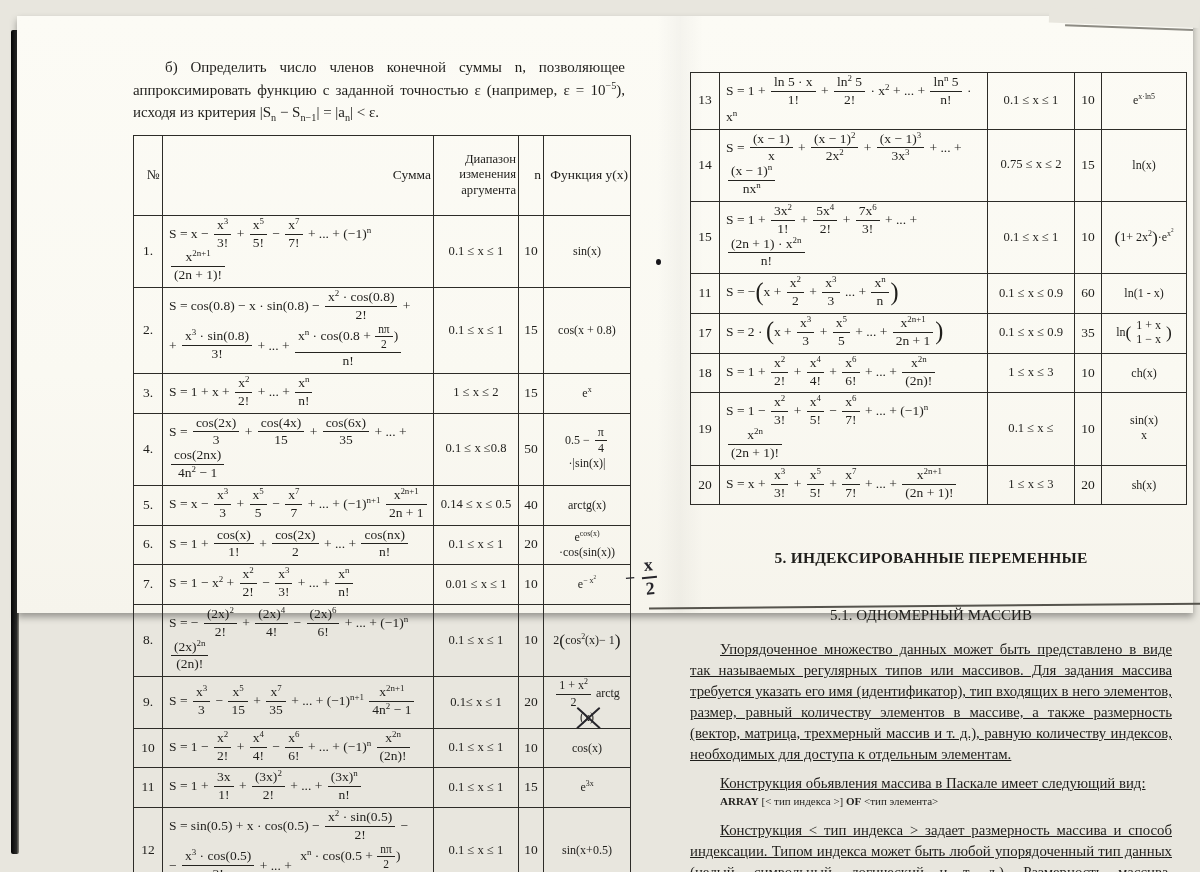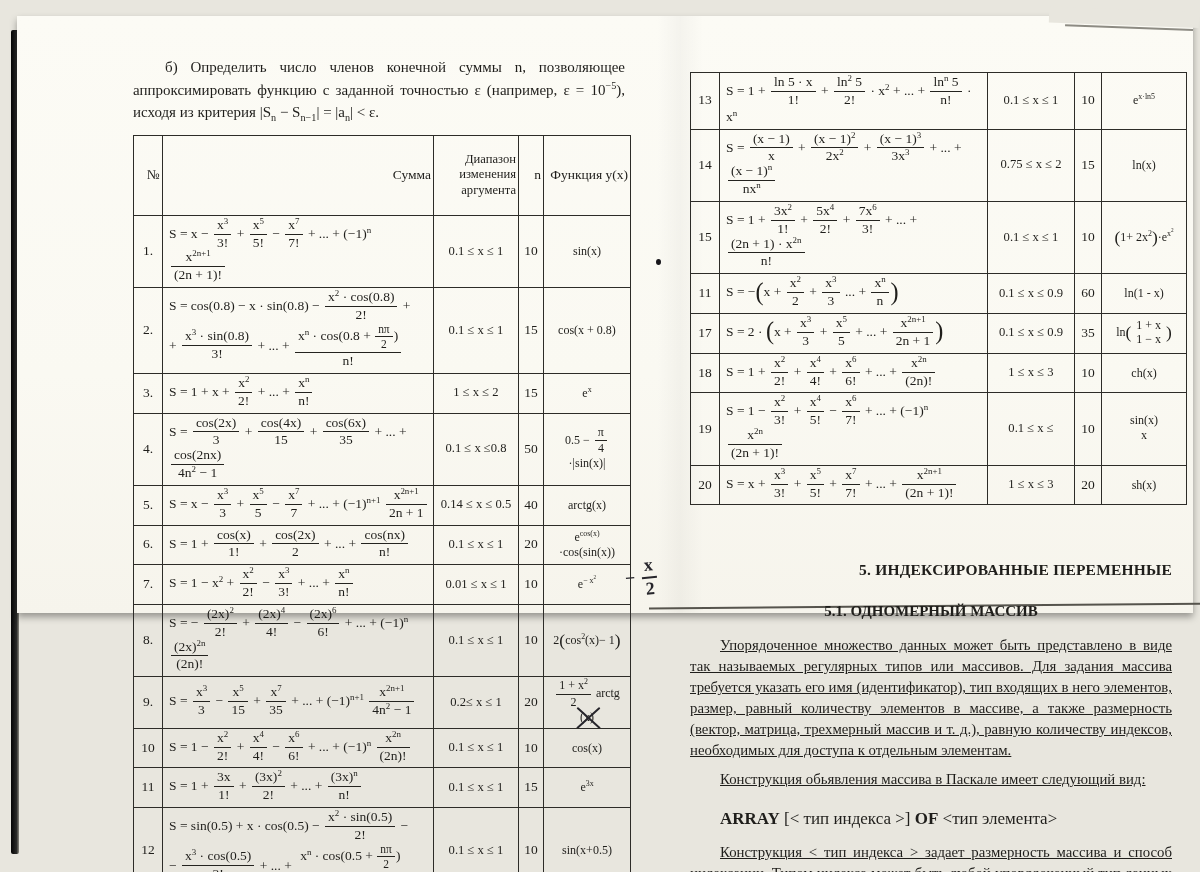--- a/index.html
+++ b/index.html
@@ -56,25 +56,25 @@
   .sx{position:relative;display:inline-block;padding:0 1px;}
   .sx::before,.sx::after{content:"";position:absolute;left:-6px;right:-9px;top:48%;height:2.4px;
         background:#27262c;border-radius:2px;}
   .sx::before{transform:rotate(42deg);}
   .sx::after{transform:rotate(-42deg);}
   .hand-note{position:absolute;left:608px;top:540px;width:60px;font-size:18px;font-weight:bold;
         color:#27262c;transform:rotate(-5deg);}
   .hand-note f>n{border-bottom:2px solid #27262c;}
 
   
-  .h-sec{margin:56px 0 0;text-align:right;font-size:15.5px;font-weight:bold;letter-spacing:.2px;}
-  .h-sub{margin:24px 0 0;text-align:center;font-size:15px;font-weight:bold;}
+  .h-sec{margin:44px 0 0;text-align:center;font-size:15.5px;font-weight:bold;letter-spacing:.2px;}
+  .h-sub{margin:40px 0 0;text-align:center;font-size:15px;font-weight:normal;}
   .body{margin:15px 0 0;font-size:14.8px;line-height:1.42;text-align:justify;text-indent:30px;text-decoration:underline;}
   .body.tight{margin-top:8px;}
-  .arr{margin:19px 0 0;padding-left:30px;font-size:17px;}
+  .arr{margin:1px 0 0;padding-left:30px;font-size:11px;}
 </style>
 </head>
 <body>
 
 <div class="scan">
   <div class="left-strip"></div>
 
   <div class="sheet">
     <div class="fold"></div>
     <div class="cover-tr"></div>
@@ -148,21 +148,21 @@
             <tr>
               <td class="c-num">8.</td>
               <td class="c-sum">S = − <f><n>(2x)<sup>2</sup></n><d>2!</d></f> + <f><n>(2x)<sup>4</sup></n><d>4!</d></f> − <f><n>(2x)<sup>6</sup></n><d>6!</d></f> + ... + (−1)<sup>n</sup> <f><n>(2x)<sup>2n</sup></n><d>(2n)!</d></f></td>
               <td class="c-rng">0.1 ≤ x ≤ 1</td>
               <td class="c-n">10</td>
               <td class="c-fn">2<g>(</g>cos<sup>2</sup>(x)− 1<g>)</g></td>
             </tr>
             <tr>
               <td class="c-num">9.</td>
               <td class="c-sum">S = <f><n>x<sup>3</sup></n><d>3</d></f> − <f><n>x<sup>5</sup></n><d>15</d></f> + <f><n>x<sup>7</sup></n><d>35</d></f> + ... + (−1)<sup>n+1</sup> <f><n>x<sup>2n+1</sup></n><d>4n<sup>2</sup> − 1</d></f></td>
-              <td class="c-rng">0.2≤ x ≤ 1</td>
+              <td class="c-rng">0.1≤ x ≤ 1</td>
               <td class="c-n">20</td>
               <td class="c-fn"><f><n>1 + x<sup>2</sup></n><d>2</d></f> arctg<span class="sx">(x)</span></td>
             </tr>
             <tr>
               <td class="c-num">10</td>
               <td class="c-sum">S = 1 − <f><n>x<sup>2</sup></n><d>2!</d></f> + <f><n>x<sup>4</sup></n><d>4!</d></f> − <f><n>x<sup>6</sup></n><d>6!</d></f> + ... + (−1)<sup>n</sup> <f><n>x<sup>2n</sup></n><d>(2n)!</d></f></td>
               <td class="c-rng">0.1 ≤ x ≤ 1</td>
               <td class="c-n">10</td>
               <td class="c-fn">cos(x)</td>
             </tr>

